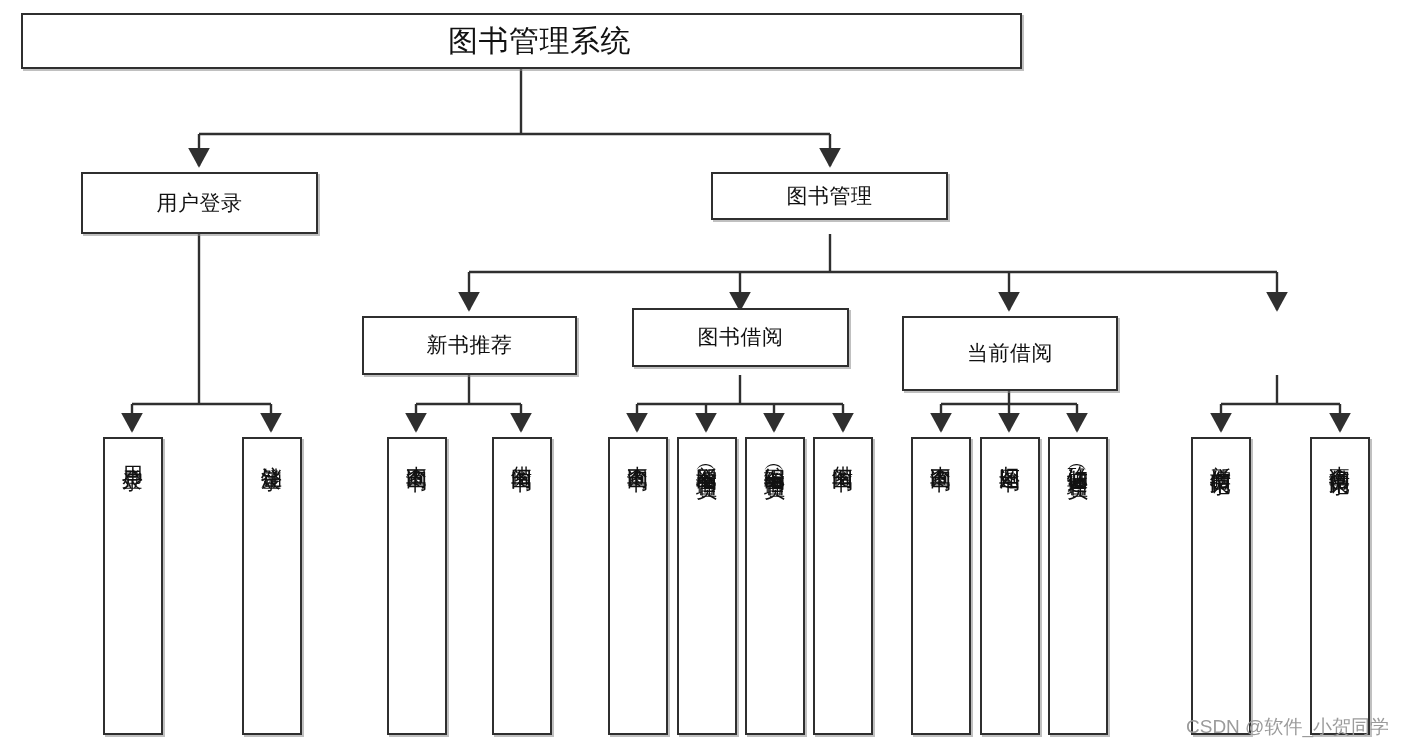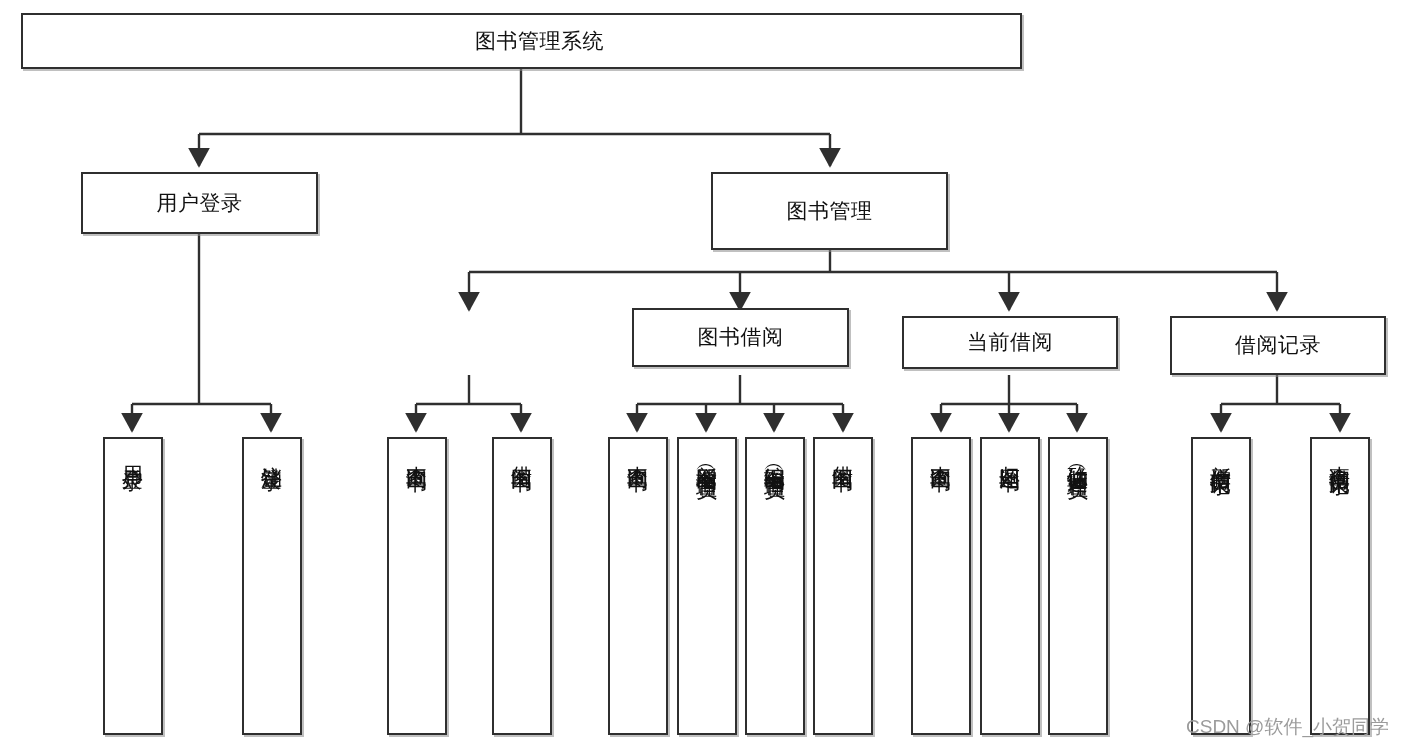--- a/index.html
+++ b/index.html
@@ -43,21 +43,21 @@
     text-align: center;
     line-height: 1.05;
     letter-spacing: 0.5px;
     white-space: nowrap;
   }
   
   .node.horiz .node-label {
     font-size: 21px;
   }
   .node.root .node-label {
-    font-size: 21px;
+    font-size: 30px;
     margin-left: 36px;
   }
   
   .node.vert {
     align-items: flex-start;
     justify-content: center;
     padding-top: 10px;
   }
   .node.vert .node-label {
     writing-mode: vertical-rl;
@@ -133,32 +133,32 @@
     </g>
   </svg>
 
   <div class="node horiz root" style="left:21px; top:13px; width:1001px; height:56px;">
     <span class="node-label">图书管理系统</span>
   </div>
 
   <div class="node horiz" style="left:81px; top:172px; width:237px; height:62px;">
     <span class="node-label">用户登录</span>
   </div>
-  <div class="node horiz" style="left:711px; top:172px; width:237px; height:78px;">
+  <div class="node horiz" style="left:711px; top:172px; width:237px; height:48px;">
     <span class="node-label">图书管理</span>
   </div>
 
+  <div class="node horiz" style="left:362px; top:316px; width:215px; height:59px;">
+    <span class="node-label">新书推荐</span>
+  </div>
   <div class="node horiz" style="left:632px; top:308px; width:217px; height:59px;">
     <span class="node-label">图书借阅</span>
   </div>
-  <div class="node horiz" style="left:902px; top:316px; width:216px; height:53px;">
+  <div class="node horiz" style="left:902px; top:316px; width:216px; height:75px;">
     <span class="node-label">当前借阅</span>
-  </div>
-  <div class="node horiz" style="left:1170px; top:316px; width:216px; height:59px;">
-    <span class="node-label">借阅记录</span>
   </div>
 
   <div class="node vert" style="left:103px; top:437px; width:60px; height:298px;">
     <span class="node-label">用户登录</span>
   </div>
   <div class="node vert" style="left:242px; top:437px; width:60px; height:298px;">
     <span class="node-label">注销登录</span>
   </div>
 
   <div class="node vert" style="left:387px; top:437px; width:60px; height:298px;">

